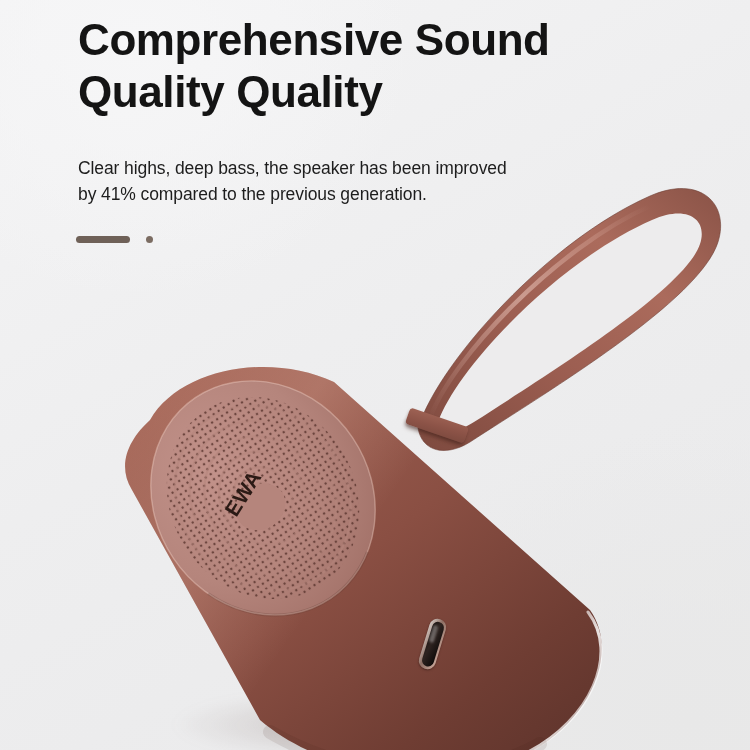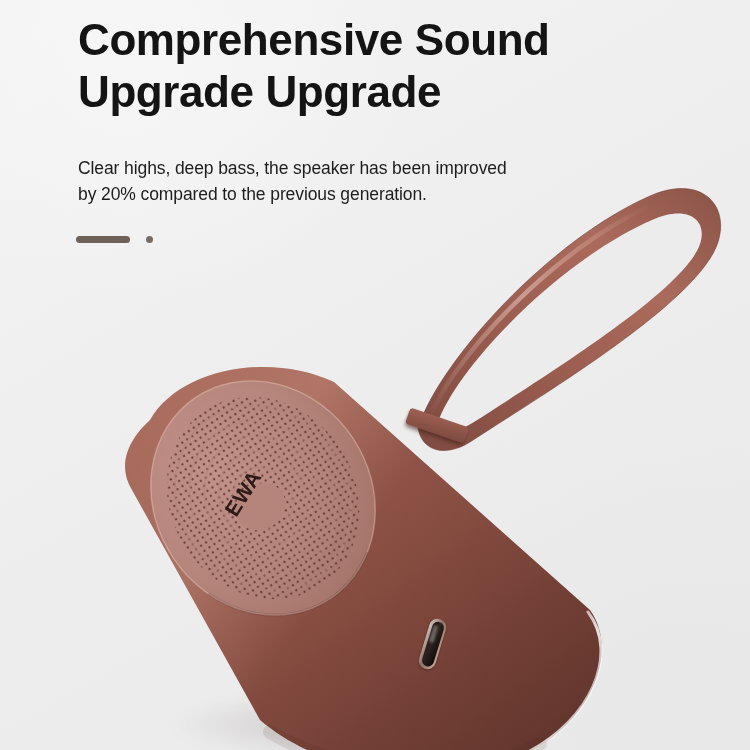--- a/index.html
+++ b/index.html
@@ -234,23 +234,23 @@
     <div class="logo">EWA</div>
 
     <div class="port">
       <div class="port-rim"></div>
       <div class="port-hole"></div>
       <div class="port-gloss"></div>
     </div>
   </div>
 
   <div class="headline">Comprehensive Sound
-Upgrade Upgrade</div>
+Quality Quality</div>
 
   <div class="subhead">Clear highs, deep bass, the speaker has been improved
-by 20% compared to the previous generation.</div>
+by 41% compared to the previous generation.</div>
 
   <div class="pager">
     <div class="pager-bar" style="background: rgb(111, 97, 88);"></div>
     <div class="pager-dot" style="background: rgb(123, 108, 98);"></div>
   </div>
 
 </div>
 
 </body></html>

